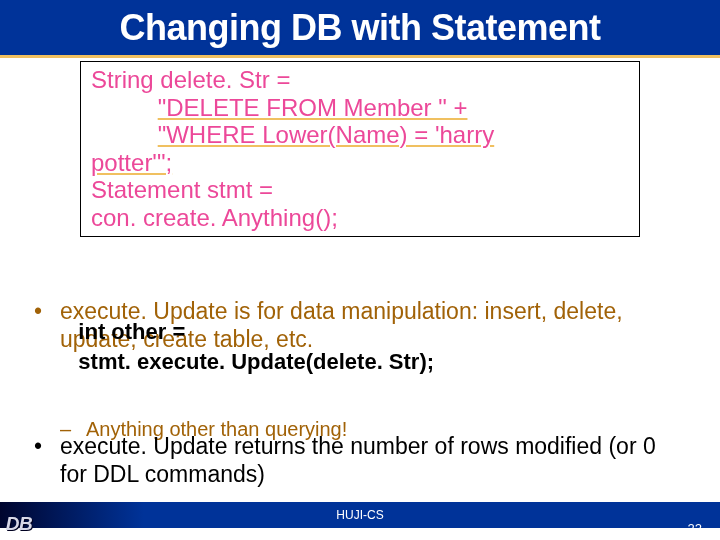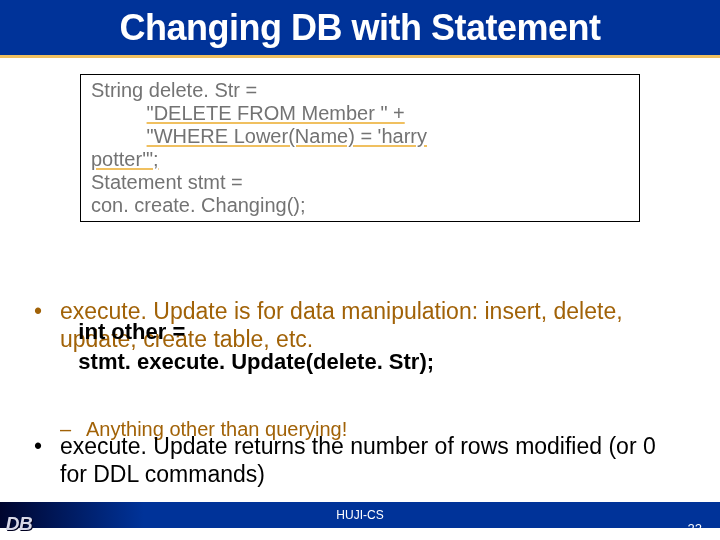--- a/index.html
+++ b/index.html
@@ -41,29 +41,29 @@
     background: #f0c060;
   }
   .body {
     position: relative;
     width: 720px;
     height: 482px;
   }
   .code-box {
     position: absolute;
     left: 80px;
-    top: 16px;
+    top: 3px;
     width: 560px;
     border: 1.5px solid #000;
     background: #ffffff;
     padding: 4px 10px 4px 10px;
     font-family: Arial, sans-serif;
-    font-size: 20px;
+    font-size: 24px;
     line-height: 1.15;
-    color: #737373;
+    color: #ec4899;
   }
   .code-box .line { white-space: pre; }
   .underline-frag {
     display: inline-block;
     text-decoration: underline;
     text-decoration-color: #f0c060;
     text-decoration-thickness: 2px;
     text-underline-offset: 2px;
   }
   .bullets {
@@ -171,21 +171,21 @@
   <div class="gold-line"></div>
 
   <div class="body">
 
     <div class="code-box">
       <div class="line">String delete. Str =</div>
       <div class="line"><span>          </span><span class="underline-frag">"DELETE FROM Member " +</span></div>
       <div class="line"><span>          </span><span class="underline-frag">"WHERE Lower(Name) = 'harry</span></div>
       <div class="line"><span class="underline-frag">potter'";</span></div>
       <div class="line">Statement stmt =</div>
-      <div class="line">con. create. Changing();</div>
+      <div class="line">con. create. Anything();</div>
     </div>
 
     <div class="bullets">
       <div class="b1">execute. Update is for data manipulation: insert, delete, update, create table, etc.</div>
       <div class="sub" style="margin-top:64px;">Anything other than querying!</div>
     </div>
 
     <div class="overlay-text ov1">   int other =</div>
     <div class="overlay-text ov2">   stmt. execute. Update(delete. Str);</div>
 

